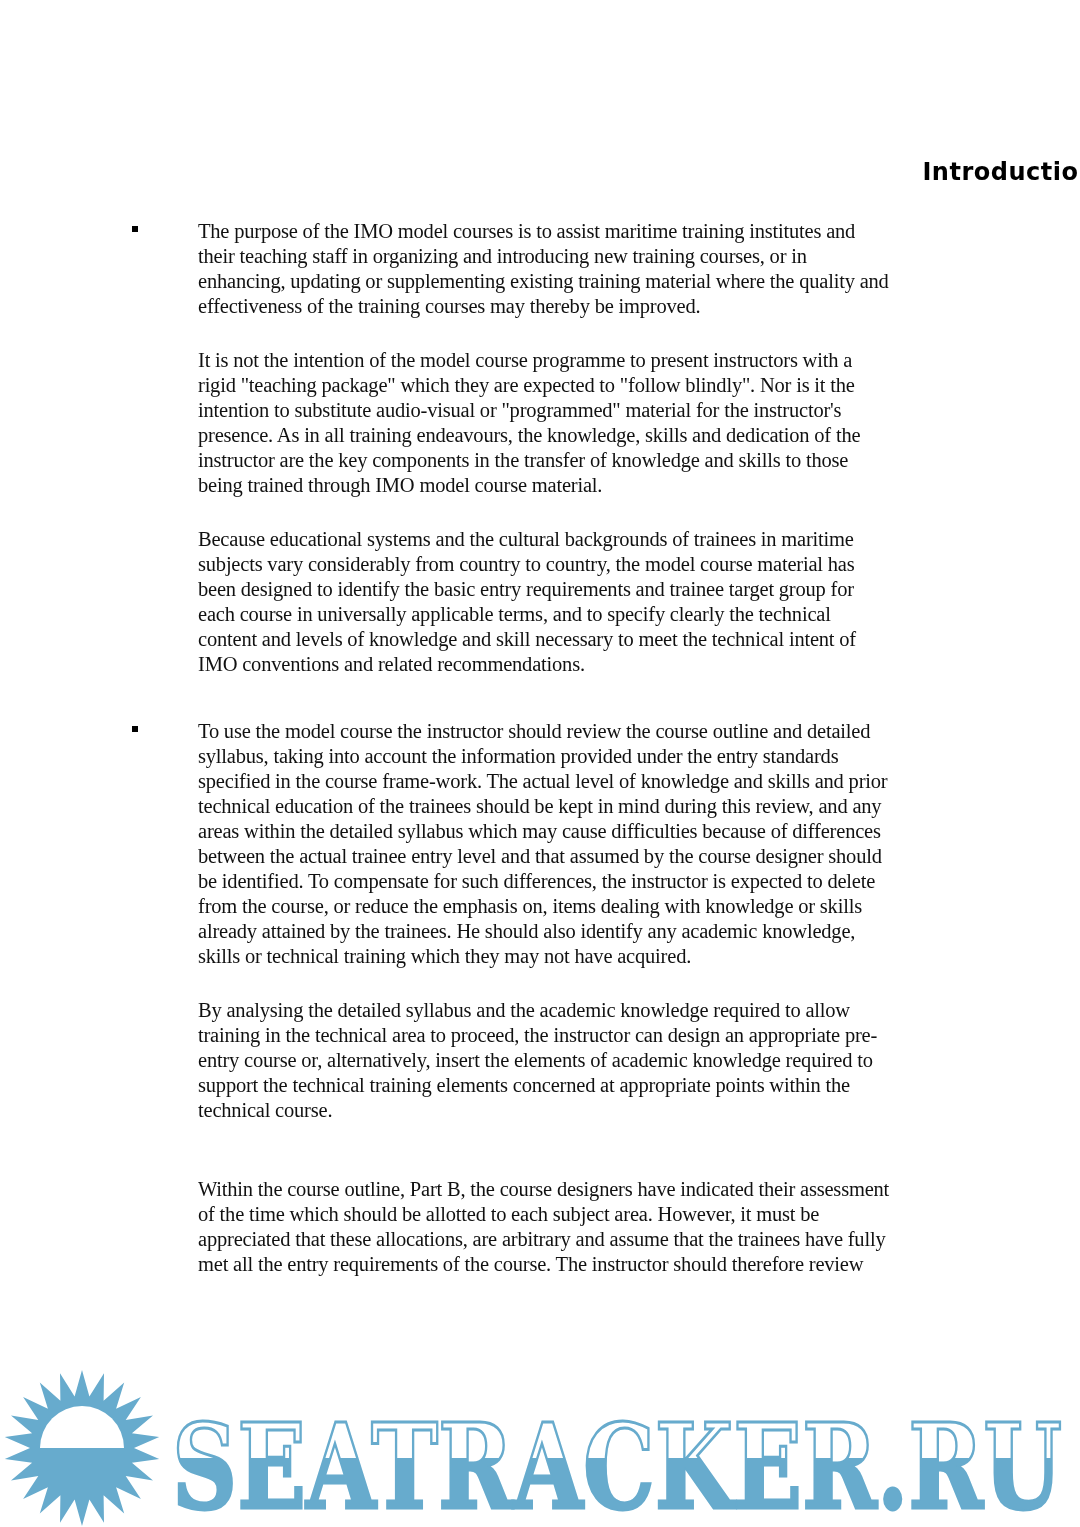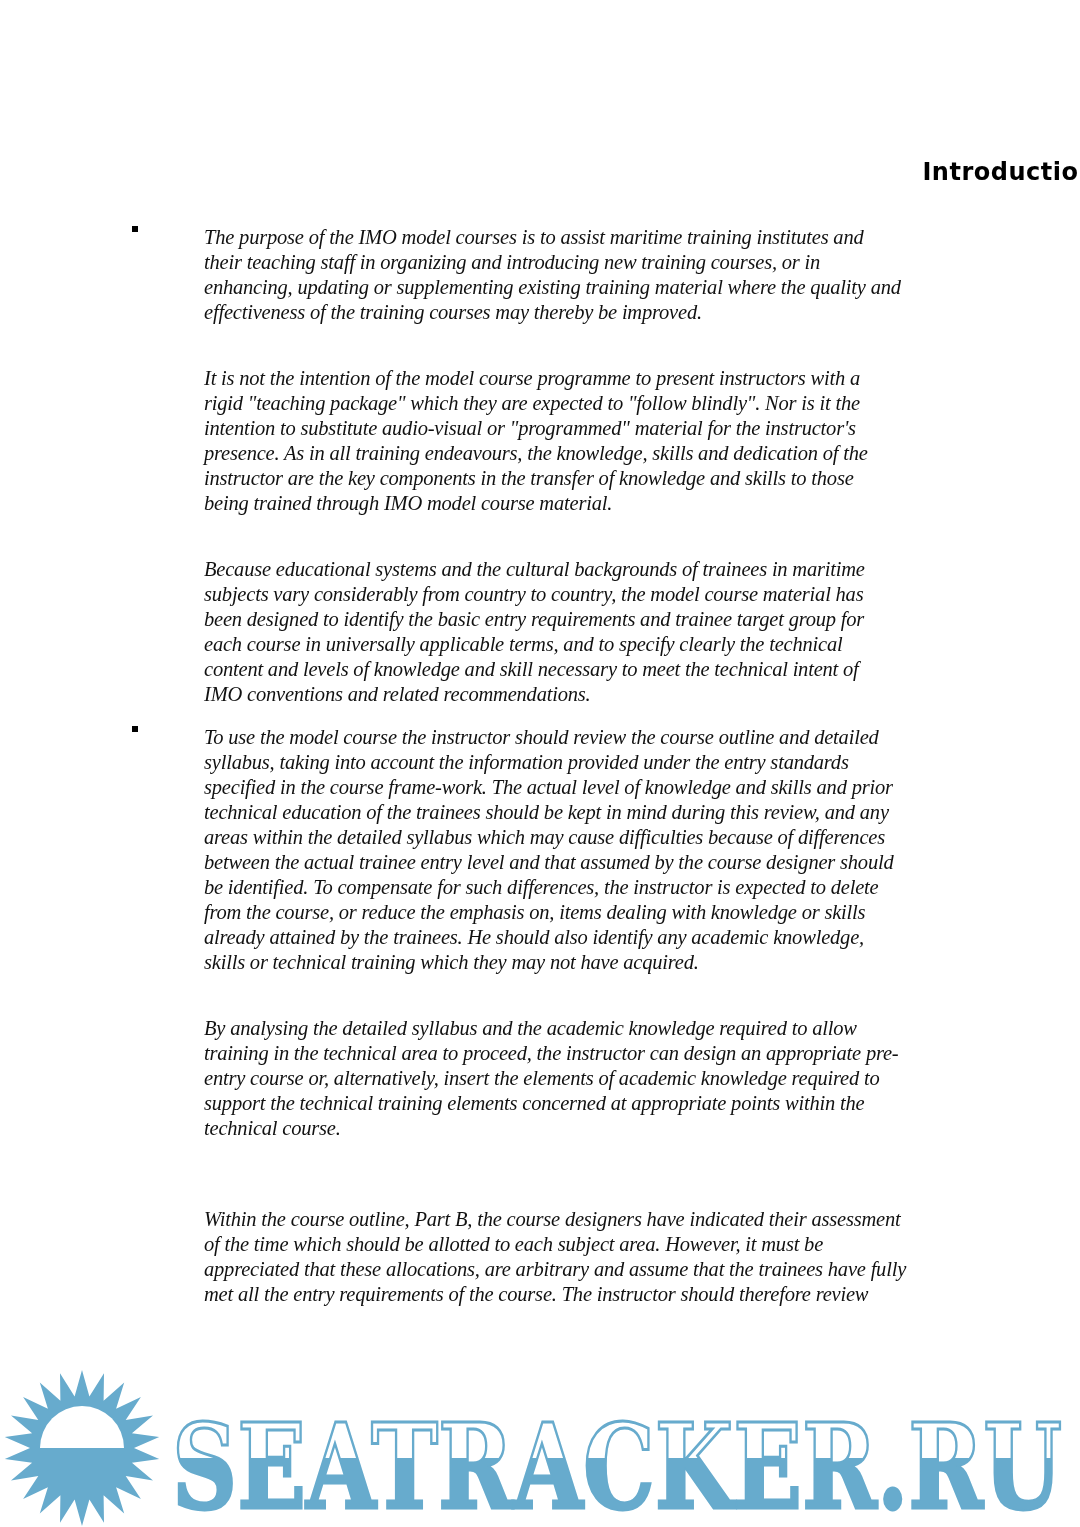--- a/index.html
+++ b/index.html
@@ -12,21 +12,21 @@
   }
   .bullet {
     position: absolute; left: 132px; width: 6px; height: 6px; background: #000;
   }
   .textcol {
     position: absolute; left: 196px; width: 770px;
     font-family: "Liberation Serif", serif; font-size: 20.5px; line-height: 25px;
     color: #111; letter-spacing: -0.2px;
   }
   .heading { font-weight: bold; color: #000; }
-  .para { margin: 8px; white-space: pre-line; font-style: italic; }
+  .para { margin: 2px; white-space: pre-line; }
   .gap { height: 25px; }
   .watermark { position: absolute; left: 4px; top: 1368px; width: 1080px; height: 159px; }
 </style>
 </head>
 <body>
 
 <div class="page">
 
   <div class="title">Introduction</div>
 

